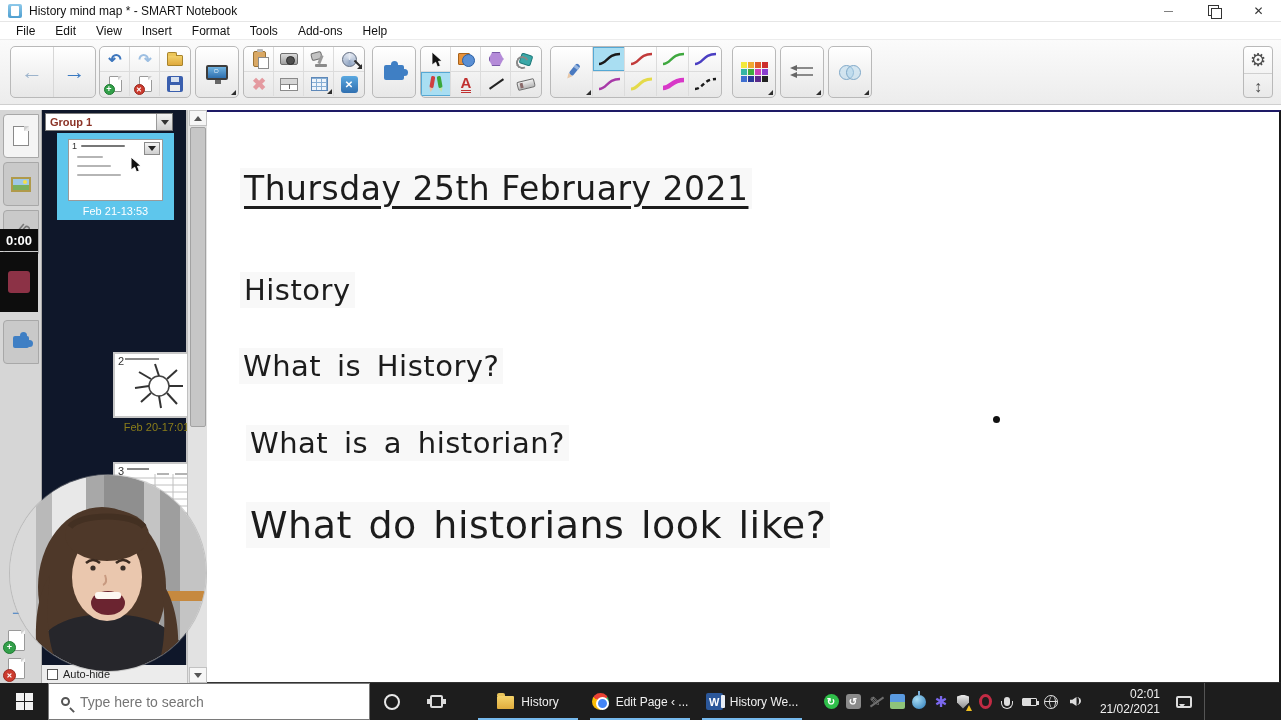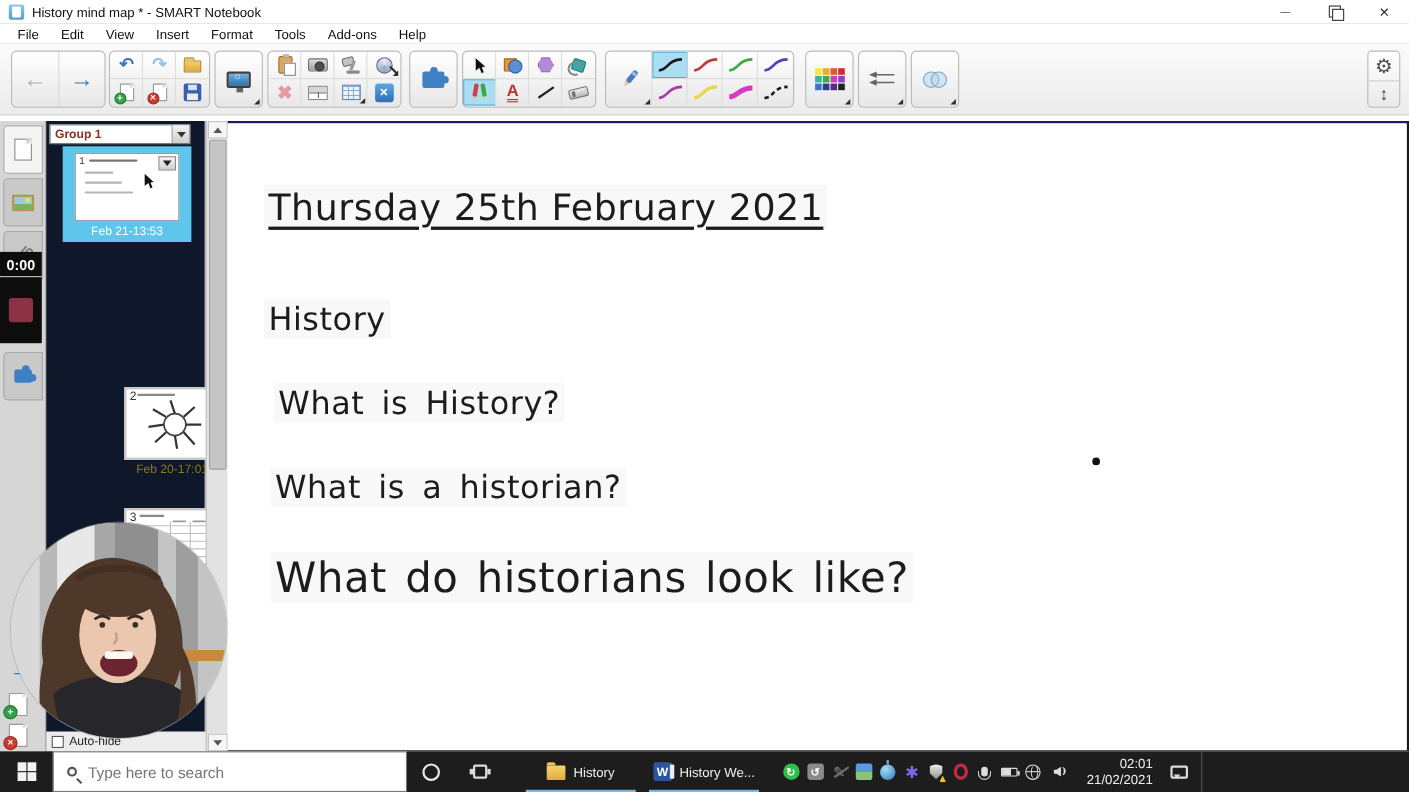--- a/index.html
+++ b/index.html
@@ -552,21 +552,21 @@
 <div class="recbadge abs">
   <span>0:00</span>
 </div>
 <div class="recstop abs">
   <span class="stopsq" style="background:#8c3246"></span>
 </div>
 
 <div class="canvas abs">
   <div class="ctext ctitle">Thursday 25th February 2021</div>
   <div class="ctext" style="left:33px;top:160px;font-size:29px">History</div>
-  <div class="ctext" style="left:42px;top:236px;font-size:29px;word-spacing:6px">What is History?</div>
+  <div class="ctext" style="left:32px;top:236px;font-size:29px;word-spacing:6px">What is History?</div>
   <div class="ctext" style="left:39px;top:313px;font-size:29px;word-spacing:6px">What is a historian?</div>
   <div class="ctext" style="left:39px;top:390px;font-size:38px;word-spacing:4px">What do historians look like?</div>
   <span class="cdot"></span>
 </div>
 
 <span class="abs flyico g-bluearrow" style="left:8px;top:595px">→</span>
 <span class="abs flyico" style="left:8px;top:630px">
     <span class="pg" style="width:17px;height:21px">
       <span class="badge green" style="width:13px;height:13px"></span>
     </span>
@@ -623,20 +623,25 @@
   <div class="tbbtn taskview">
       <i></i>
     </div>
 
   <div class="appbtn" style="margin-left:14px">
     <span class="ico-folder"></span>
     <span class="albl">History</span>
     <span class="uline"></span>
   </div>
   <div class="appbtn">
+    <span class="ico-chrome"></span>
+    <span class="albl">Edit Page ‹ ...</span>
+    <span class="uline"></span>
+  </div>
+  <div class="appbtn">
     <span class="ico-word"></span>
     <span class="albl">History We...</span>
     <span class="uline"></span>
   </div>
 
   <div class="tray">
     <span class="tico">
         <span class="t-sync"></span>
       </span>
     <span class="tico">

